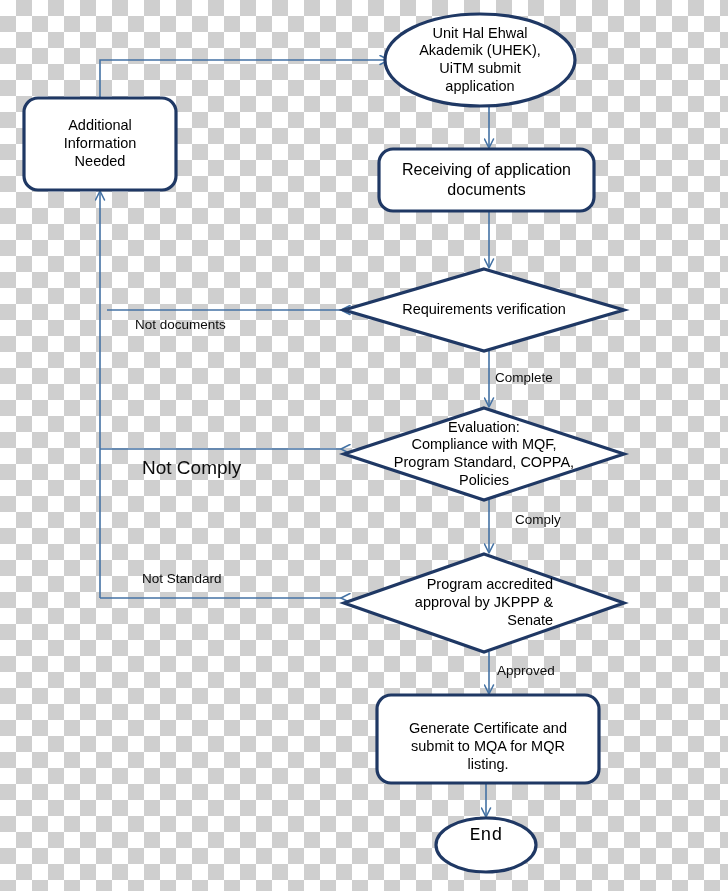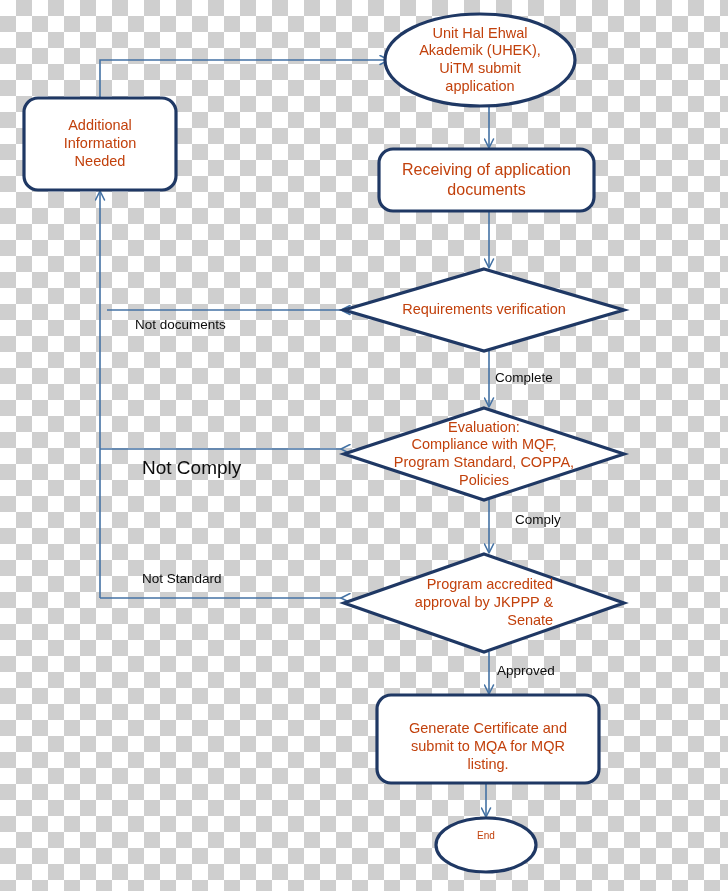--- a/index.html
+++ b/index.html
@@ -29,21 +29,21 @@
     top: 0;
     width: 728px;
     height: 891px;
   }
   .node-label {
     position: absolute;
     display: flex;
     align-items: center;
     justify-content: center;
     text-align: center;
-    color: #c2410c;
+    color: #000000;
     line-height: 1.22;
     pointer-events: none;
     white-space: pre-line;
   }
   .edge-label {
     position: absolute;
     color: #0d0d0d;
     white-space: nowrap;
     line-height: 1;
   }
@@ -128,21 +128,21 @@
 Policies</div>
 
   <div class="node-label" style="left:344px; top:554px; width:280px; height:98px; font-size:14.5px;text-align:right;">Program accredited
 approval by JKPPP &amp;
 Senate</div>
 
   <div class="node-label" style="left:377px; top:695px; width:222px; height:104px; font-size:14.5px;">Generate Certificate and
 submit to MQA for MQR
 listing.</div>
 
-  <div class="node-label" style="left:436px; top:818px; width:100px; height:36px; font-size:10px;">End</div>
+  <div class="node-label" style="left:436px; top:818px; width:100px; height:36px; font-size:18px;font-family:Liberation Mono, monospace;">End</div>
 
   <div class="edge-label" style="left:135px; top:318px; font-size:13.5px;">Not documents</div>
 
   <div class="edge-label" style="left:495px; top:371px; font-size:13.5px;">Complete</div>
 
   <div class="edge-label" style="left:142px; top:458px; font-size:19px;">Not Comply</div>
 
   <div class="edge-label" style="left:499px; top:513px; font-size:13.5px;margin-left:16px;">Comply</div>
 
   <div class="edge-label" style="left:142px; top:572px; font-size:13.5px;">Not Standard</div>

